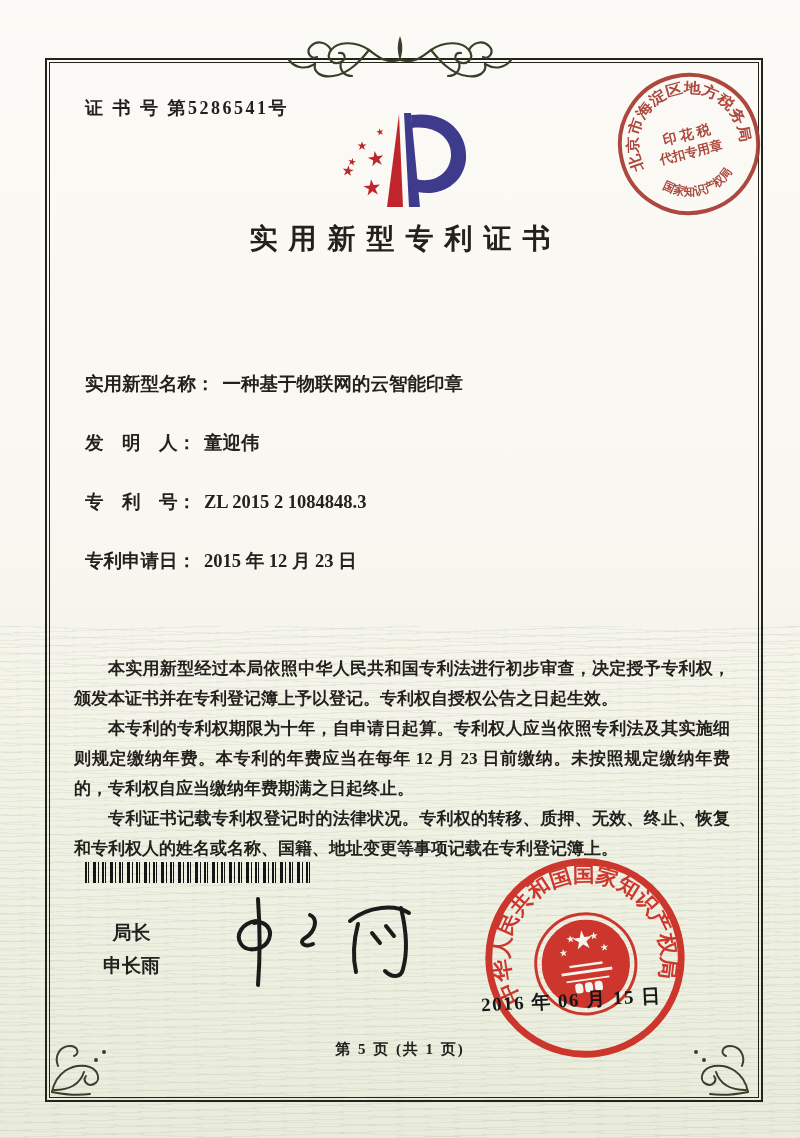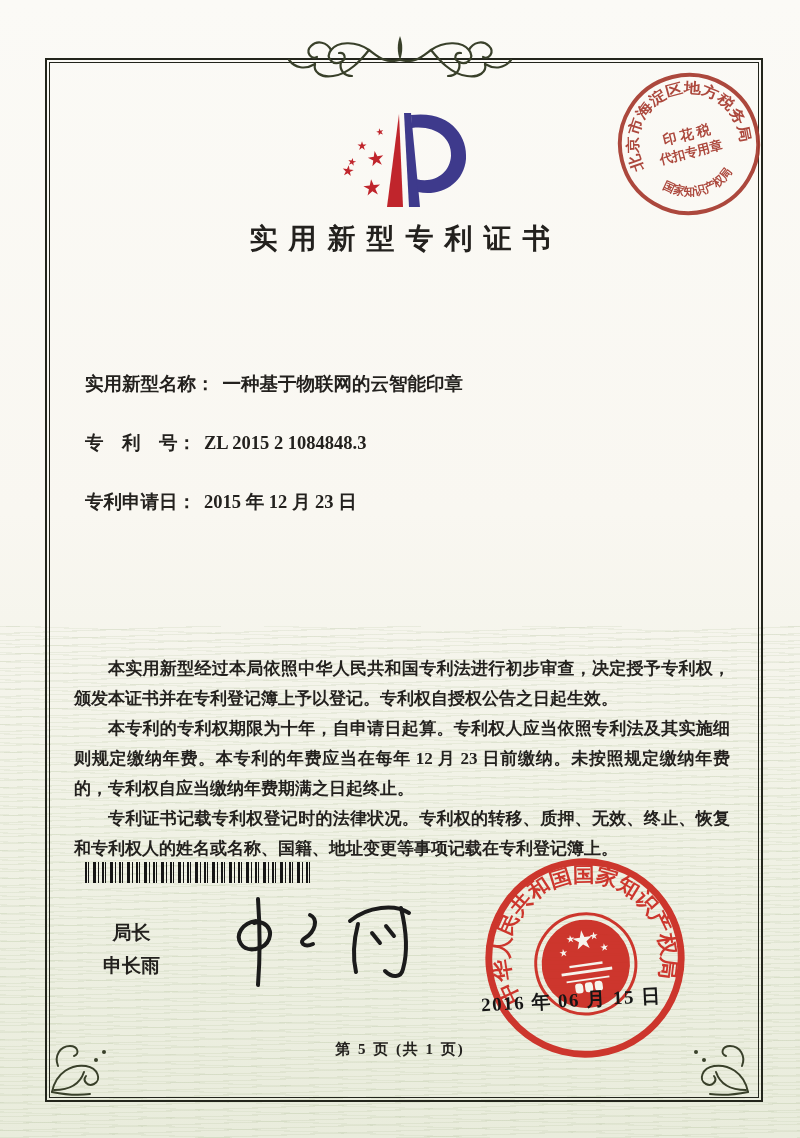--- a/index.html
+++ b/index.html
@@ -81,20 +81,21 @@
     <g transform="translate(72,0) scale(-1,1)" stroke="#39402a" stroke-width="2" fill="none" stroke-linecap="round">
       <path d="M6,66 C10,46 26,38 40,40 C52,42 56,54 48,58 C42,61 36,55 40,50"></path>
       <path d="M8,64 C24,64 34,58 38,46"></path>
       <path d="M12,40 C8,30 14,20 24,20 C32,20 34,28 28,30"></path>
       <path d="M6,66 C16,68 30,70 44,68"></path>
       <circle cx="50" cy="34" r="2" fill="#39402a" stroke="none"></circle>
       <circle cx="58" cy="26" r="2" fill="#39402a" stroke="none"></circle>
     </g>
   </svg>
 
+  <div class="cert-no">证 书 号 第5286541号</div>
 
   <svg class="tax-stamp" viewBox="0 0 150 150">
     <circle cx="75" cy="75" r="70" fill="none" stroke="#a63a2e" stroke-width="4"></circle>
     <defs>
       <path id="taxArcTop" d="M24.8,88.5 A52,52 0 1 1 125.2,88.5" fill="none"></path>
       <path id="taxArcBot" d="M38.2,111.8 A52,52 0 0 0 111.8,111.8" fill="none"></path>
     </defs>
     <text font-size="14.5" font-weight="bold" fill="#a63a2e">
       <textPath href="#taxArcTop" textLength="188" lengthAdjust="spacingAndGlyphs">北京市海淀区地方税务局</textPath>
     </text>
@@ -121,20 +122,23 @@
     <use href="#star5" transform="translate(42,64) scale(0.42) rotate(12)" fill="#c0252c"></use>
     <use href="#star5" transform="translate(38,73) scale(0.58) rotate(8)" fill="#c0252c"></use>
     <use href="#star5" transform="translate(62,90) scale(0.88) rotate(-6)" fill="#c0252c"></use>
   </svg>
 
   <div class="title">实用新型专利证书</div>
 
   <div class="fields">
     <div class="field-row">
       <span class="lab">实用新型名称：</span><span class="val">一种基于物联网的云智能印章</span>
+    </div>
+    <div class="field-row">
+      <span class="lab">发　明　人：</span><span class="val">童迎伟</span>
     </div>
     <div class="field-row">
       <span class="lab">专　利　号：</span><span class="val">ZL 2015 2 1084848.3</span>
     </div>
     <div class="field-row">
       <span class="lab">专利申请日：</span><span class="val">2015 年 12 月 23 日</span>
     </div>
   </div>
 
   <div class="paras">

